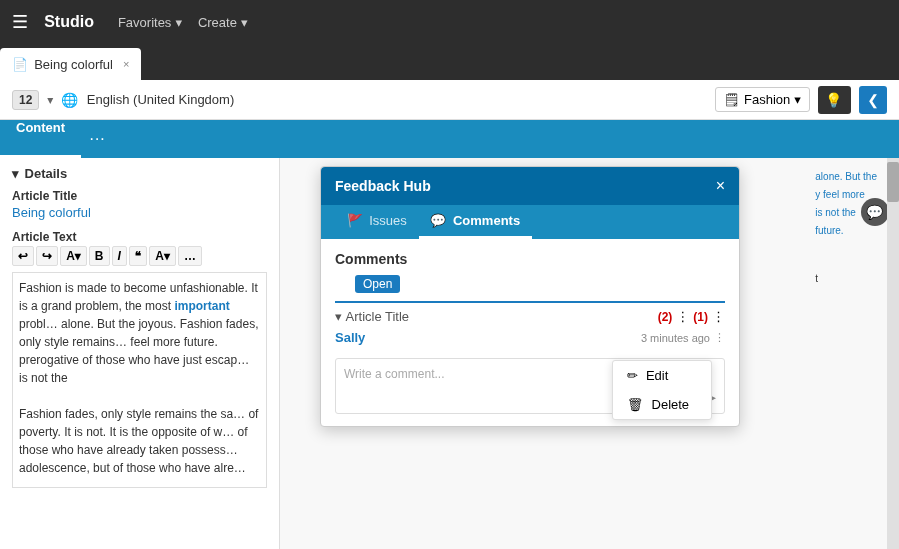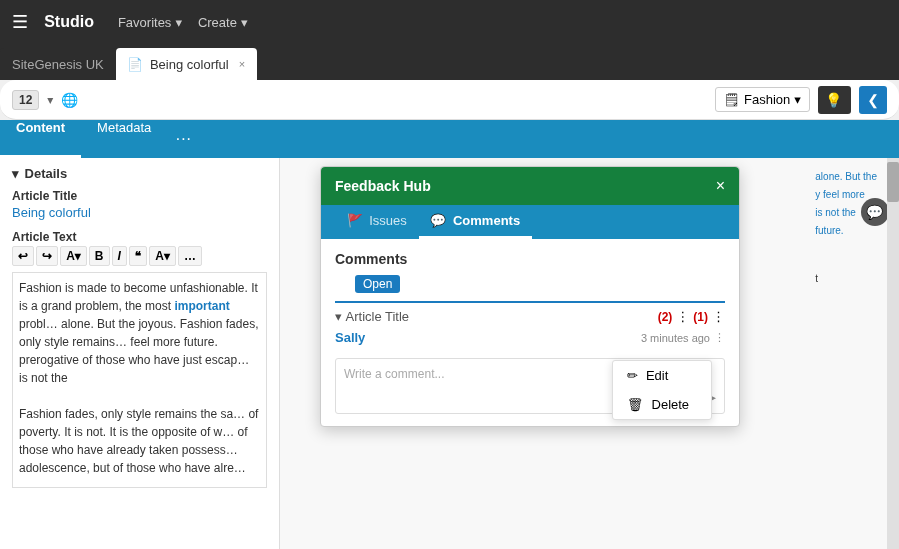--- a/index.html
+++ b/index.html
@@ -49,21 +49,20 @@
 
     
     .toolbar-row {
       background: white;
       height: 40px;
       display: flex;
       align-items: center;
       padding: 0 12px;
       border-bottom: 1px solid #ddd;
       gap: 8px;
-      border-radius: 16px;
     }
     .toolbar-row .version-badge {
       background: #e8e8e8;
       border: 1px solid #ccc;
       border-radius: 3px;
       padding: 2px 6px;
       font-size: 12px;
       font-weight: bold;
       color: #333;
     }
@@ -206,21 +205,21 @@
       top: 8px;
       left: 40px;
       width: 420px;
       background: white;
       border: 1px solid #ccc;
       border-radius: 4px;
       box-shadow: 0 4px 16px rgba(0,0,0,0.2);
       z-index: 100;
     }
     .feedback-header {
-      background: #15803d;
+      background: #0369a1;
       color: white;
       padding: 10px 14px;
       display: flex;
       align-items: center;
       justify-content: space-between;
       border-radius: 4px 4px 0 0;
     }
     .feedback-header .title { font-size: 14px; font-weight: bold; }
     .feedback-header .close-btn { background: none; border: none; color: white; font-size: 16px; cursor: pointer; }
     .feedback-tabs {
@@ -370,50 +369,45 @@
     <span>Favorites</span>
     <span>▾</span>
   </span>
   <span class="nav-item">
     <span>Create</span>
     <span>▾</span>
   </span>
 </div>
 
 <div class="tab-bar">
-  <div class="tab-item inactive">
-    <span>SiteGenesis UK</span>
-  </div>
   <div class="tab-item active">
     <span>📄</span>
     <span>Being colorful</span>
     <span class="tab-close">×</span>
   </div>
 </div>
 
 <div class="toolbar-row">
   <span class="version-badge">12</span>
   <span class="chevron">▾</span>
   <span class="globe-icon">🌐</span>
+  <span class="lang-label">English (United Kingdom)</span>
   <span class="spacer"></span>
   <div class="article-btn">
     <span>🗒</span>
     <span>Fashion</span>
     <span>▾</span>
   </div>
   <button class="lightbulb-btn">💡</button>
   <button class="arrow-btn">❮</button>
 </div>
 
 <div class="content-tabs">
   <div class="content-tab active">
     <span>Content</span>
-  </div>
-  <div class="content-tab">
-    <span>Metadata</span>
   </div>
   <span class="content-tab-more">···</span>
 </div>
 
 <div class="main-area">
 
   <div class="left-panel">
     <div class="section-header">
       <span>▾</span>
       <span>Details</span>

